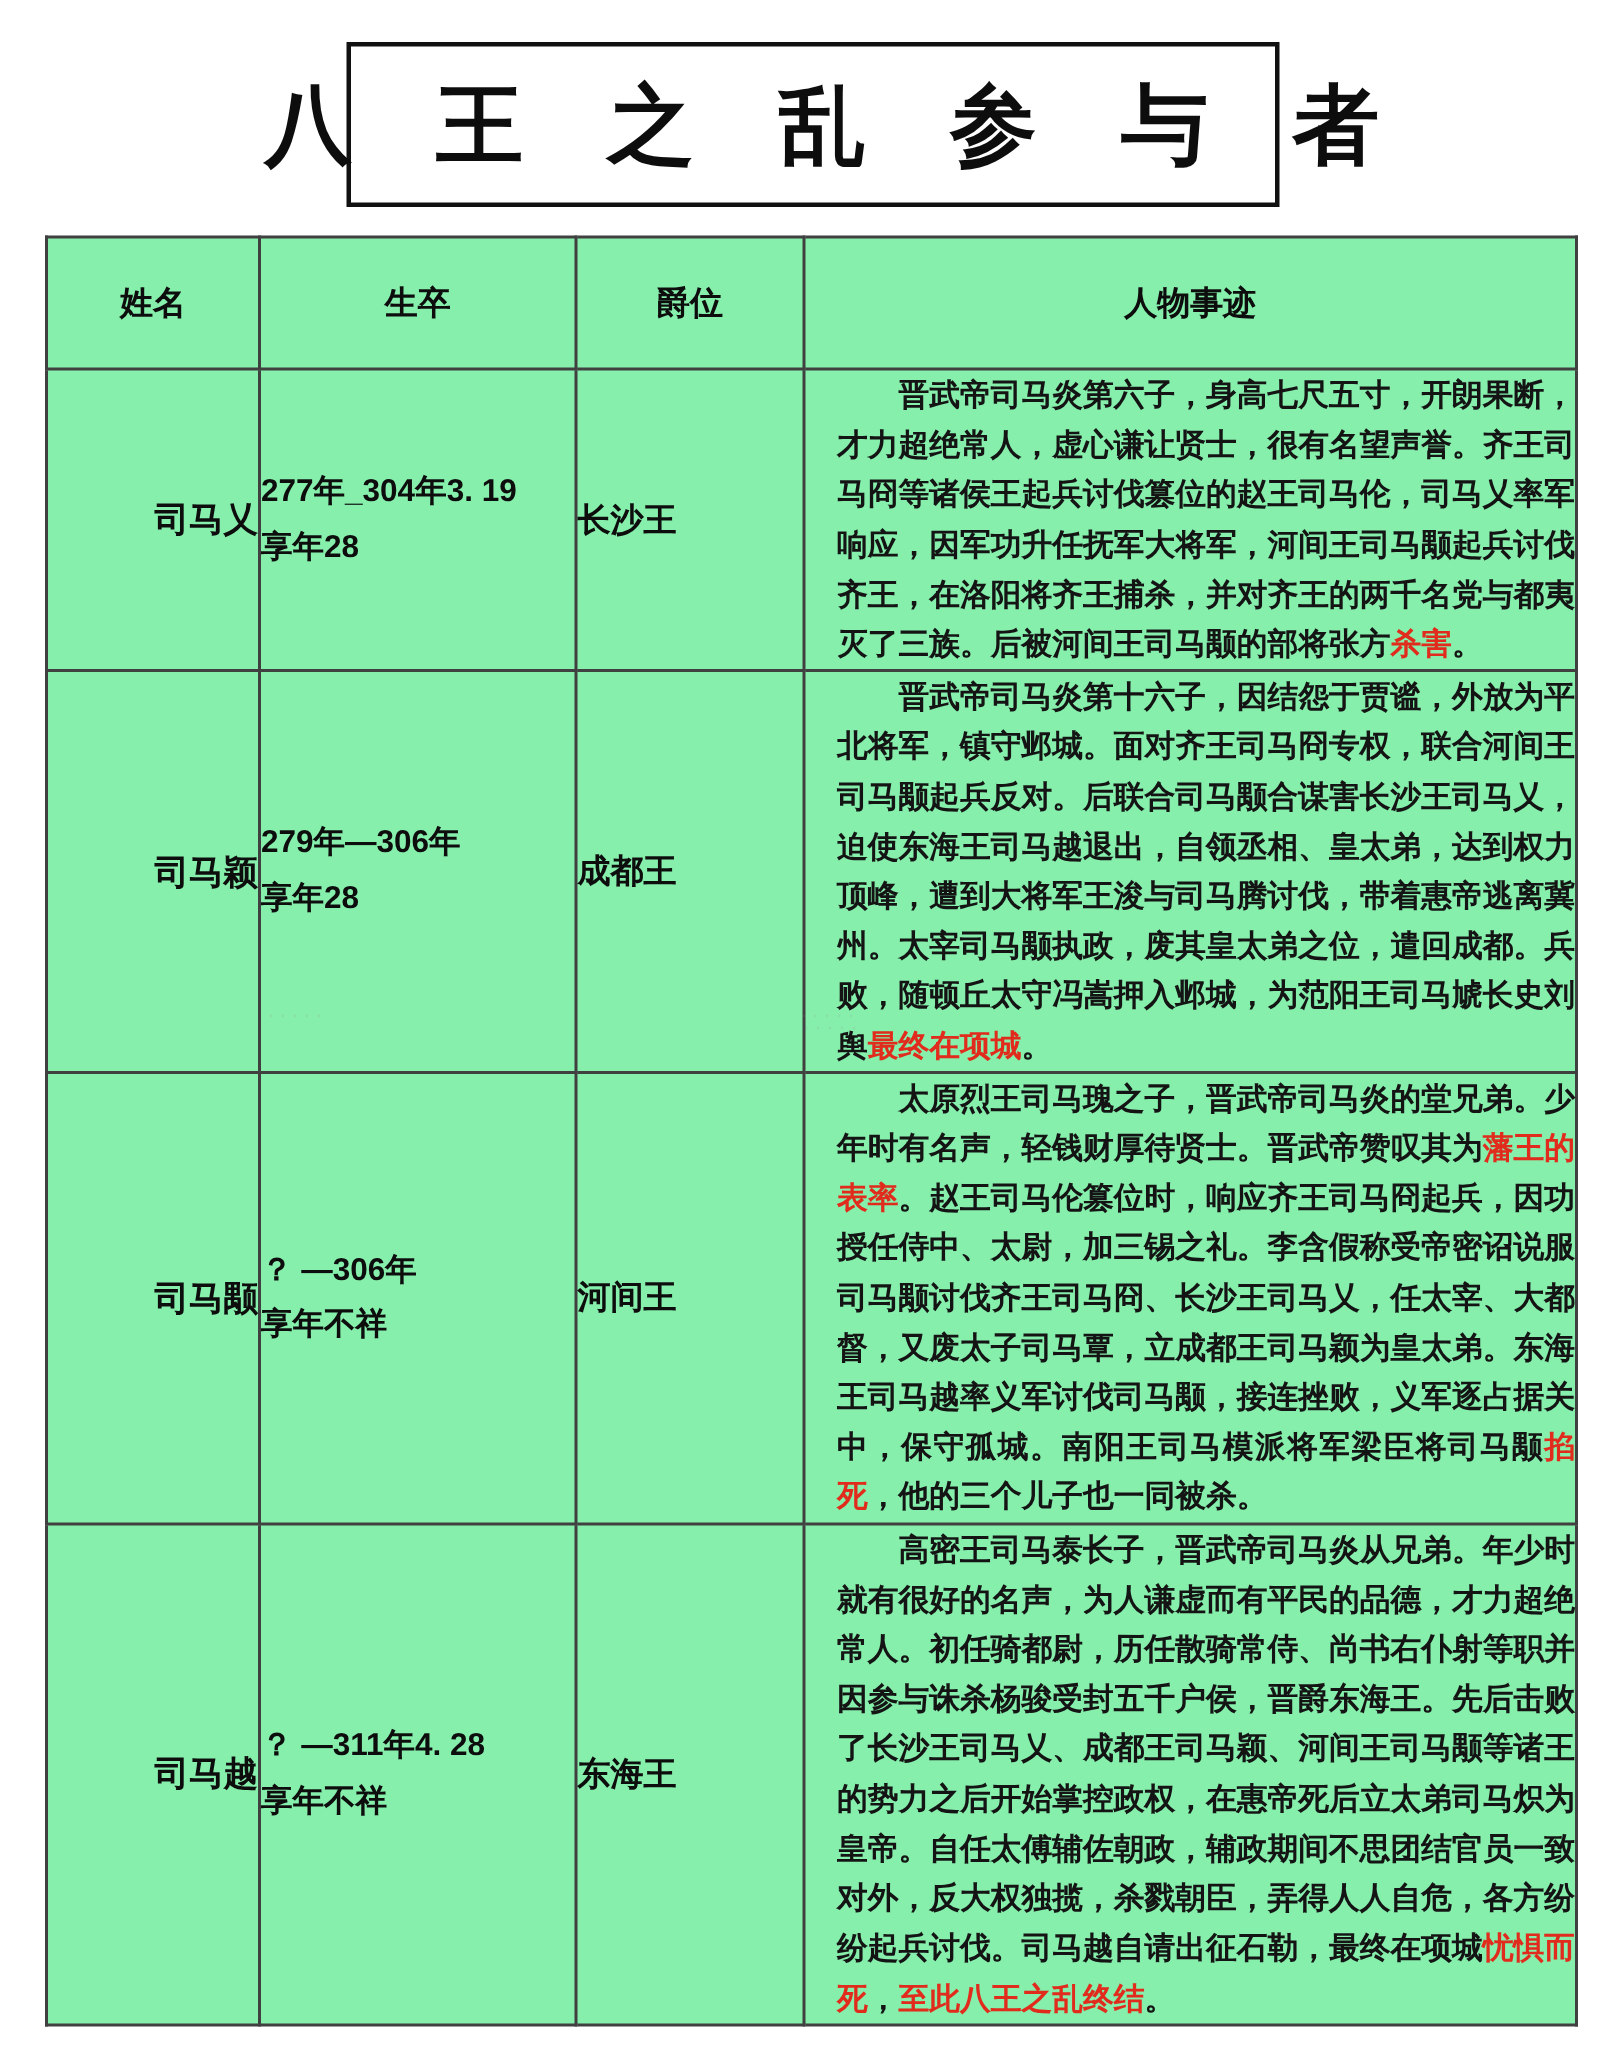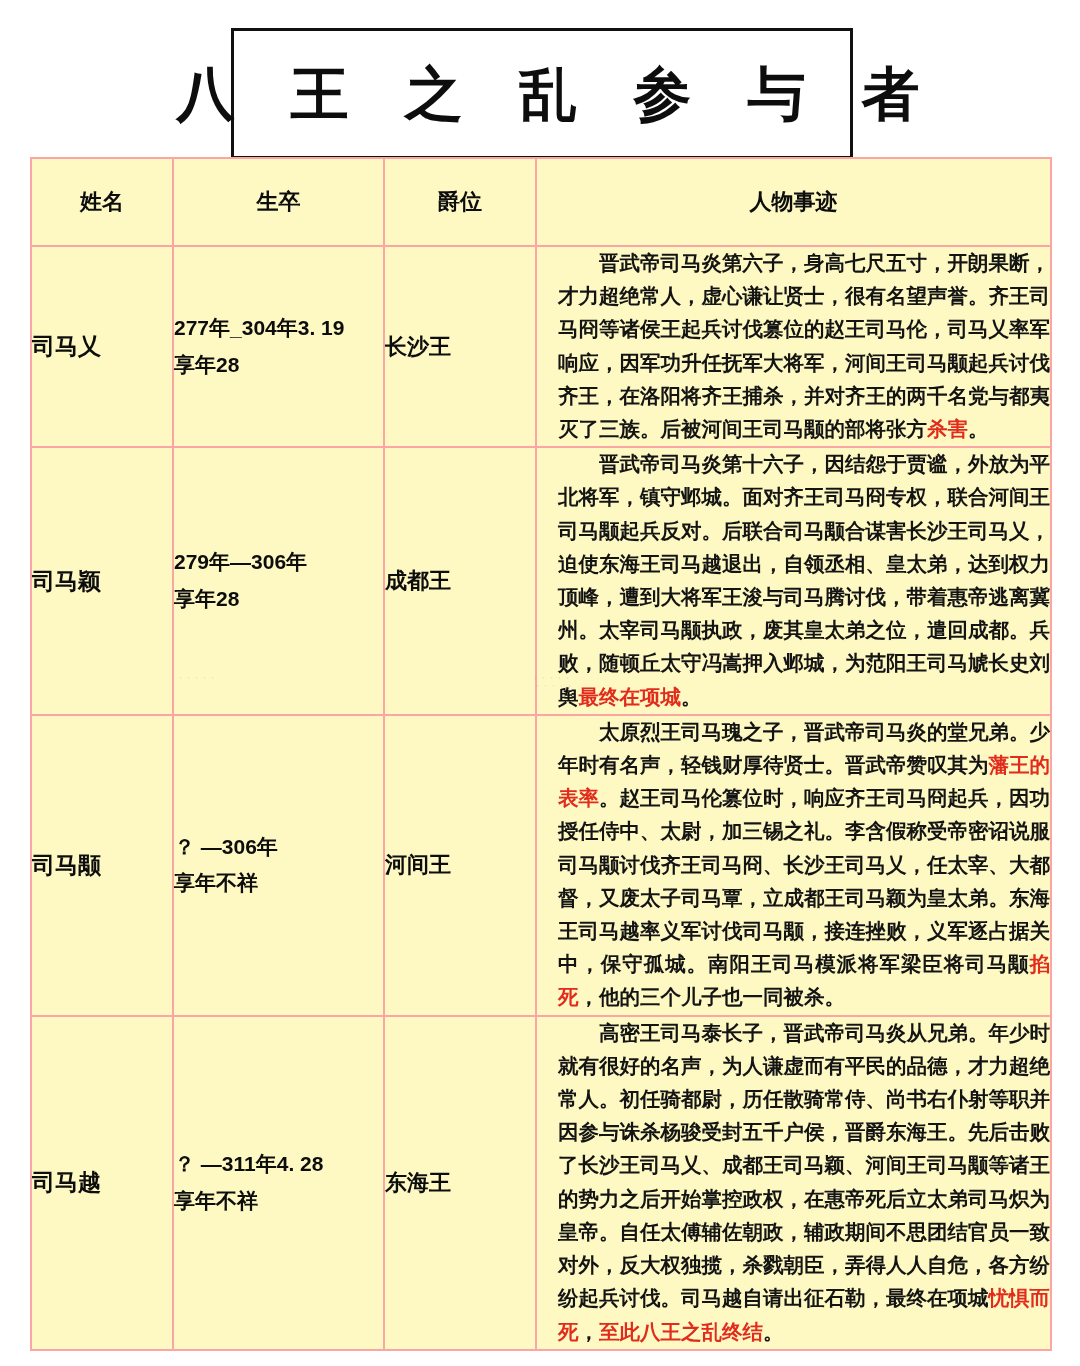--- a/index.html
+++ b/index.html
@@ -15,21 +15,21 @@
     position: relative;
     overflow: hidden;
   }
 
   
   #title-wrap {
     position: absolute;
     left: 231px;
     top: 28px;
     width: 622px;
-    height: 131px;
+    height: 110px;
     box-sizing: border-box;
     border: 3px solid #111111;
     background: #ffffff;
     display: flex;
     align-items: center;
     justify-content: center;
     padding-left: 12px;
   }
   #title-text {
     font-size: 58px;
@@ -46,40 +46,40 @@
   #records-table {
     position: absolute;
     left: 30px;
     top: 157px;
     width: 1020px;
     border-collapse: collapse;
     table-layout: fixed;
     background: #ffffff;
   }
   #records-table td, #records-table th {
-    border: 2px solid #fca5a5;
+    border: 2px solid #404040;
     padding: 0;
     vertical-align: middle;
-    background: #fef9c3;
+    background: #86efac;
   }
   #records-table thead th {
     height: 86px;
     font-size: 22px;
     font-weight: 700;
     text-align: center;
     color: #0d0d0d;
   }
 
   .col-name  { width: 142px; }
   .col-life  { width: 211px; }
   .col-rank  { width: 152px; }
   .col-deeds { width: 515px; }
 
   .cell-name {
-    text-align: left;
+    text-align: right;
     font-size: 23px;
     font-weight: 700;
     color: #0d0d0d;
   }
   .cell-rank {
     font-size: 22px;
     font-weight: 700;
     color: #0d0d0d;
   }
   .cell-life {

